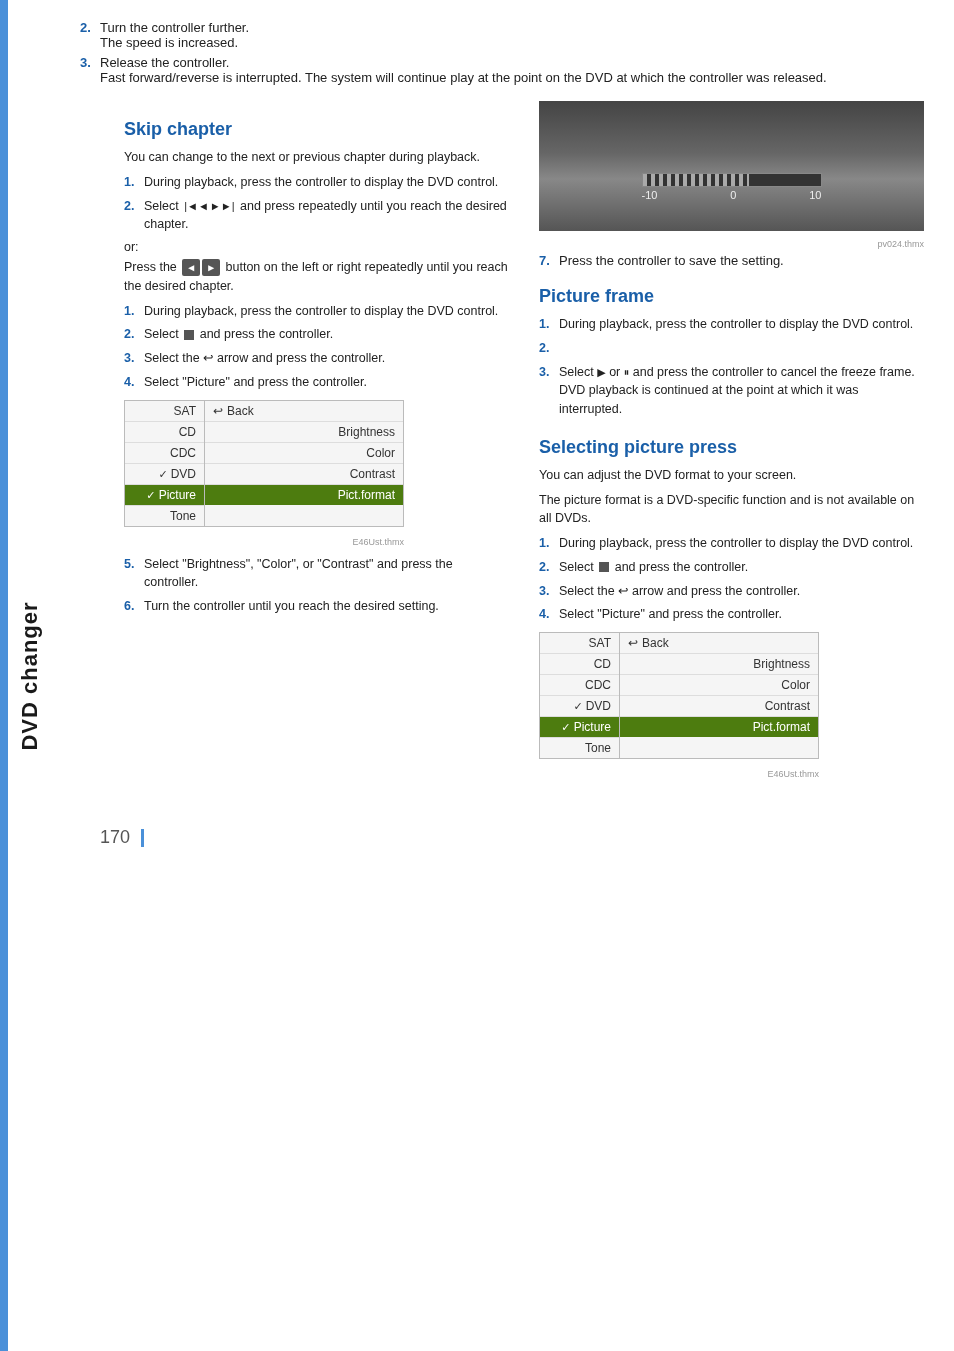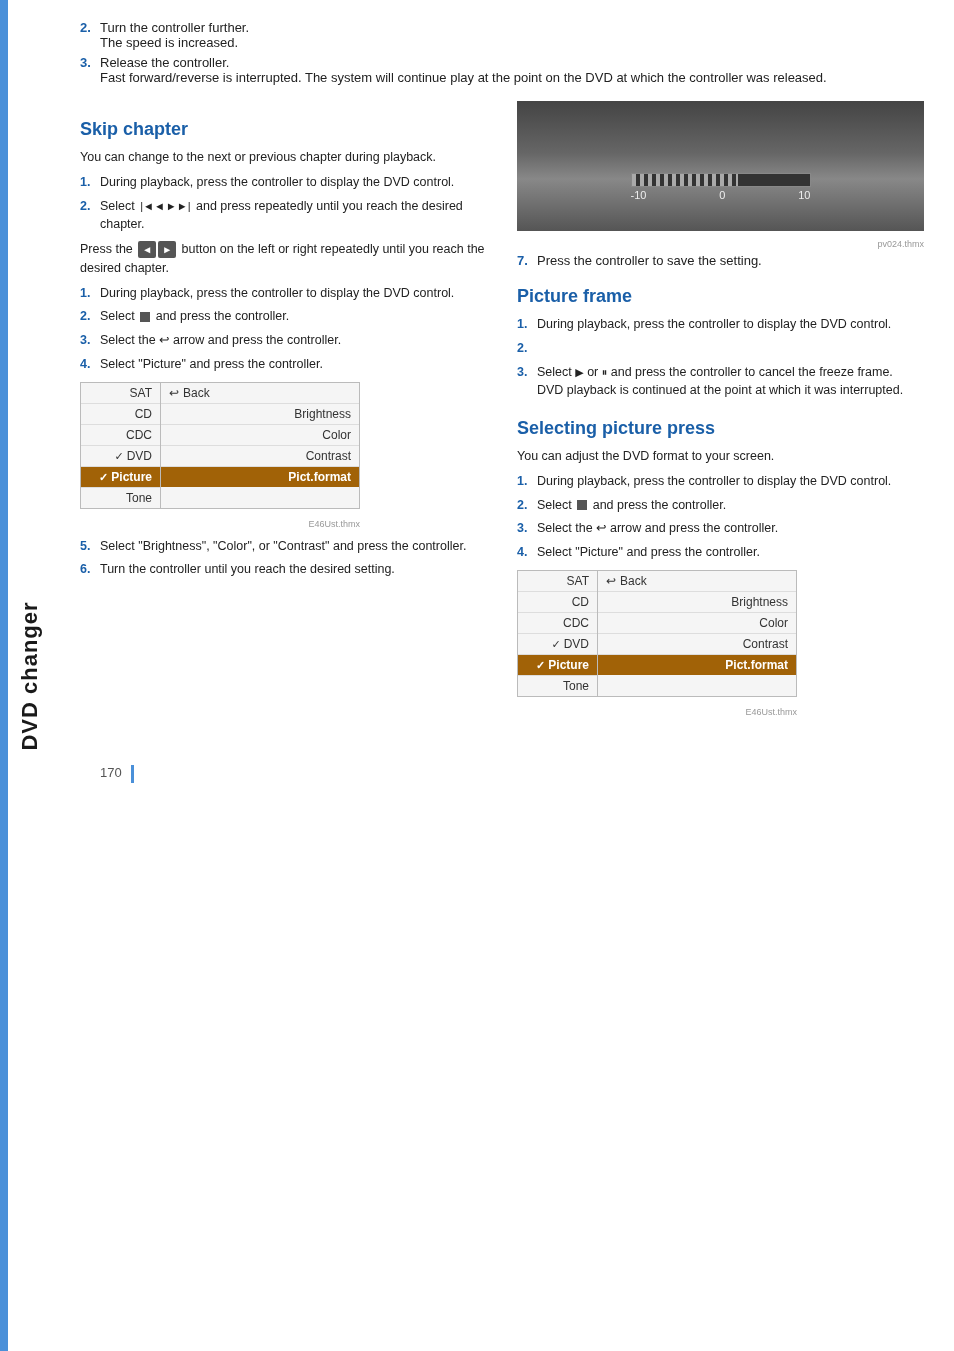--- a/index.html
+++ b/index.html
@@ -55,20 +55,21 @@
       flex: 1;
       padding: 20px 30px 40px 20px;
       display: flex;
       flex-direction: column;
     }
 
     
     .two-col {
       display: flex;
       gap: 30px;
+      margin-left: 44px;
     }
 
     .col-left {
       flex: 1;
     }
 
     .col-right {
       flex: 1;
     }
 
@@ -200,43 +201,42 @@
       border-bottom: 1px solid #ddd;
       font-size: 12px;
       color: #333;
     }
 
     .menu-row:last-child {
       border-bottom: none;
     }
 
     .menu-row.active {
-      background: #a16207;
+      background: #4d7c0f;
       color: #fff;
-      font-weight: bold;
     }
 
     .menu-row.checkmark::before {
       content: "✓ ";
       font-size: 11px;
     }
 
     .back-row {
       display: flex;
       align-items: center;
       padding: 3px 8px;
       border-bottom: 1px solid #ddd;
       font-size: 12px;
       color: #333;
       gap: 4px;
     }
 
     
     .page-number {
-      font-size: 13px;
+      font-size: 18px;
       color: #555;
       margin-top: 40px;
       text-align: left;
       padding-left: 20px;
     }
 
     .stop-icon {
       display: inline-block;
       width: 10px;
       height: 10px;
@@ -309,20 +309,21 @@
               <span>During playback, press the controller to display the DVD control.</span>
             </li>
             <li>
               <span class="num">2.</span>
               <span>Select <span class="skip-icons">
                     <span class="skip-icon">|◄◄</span> 
                     <span class="skip-icon">►►|</span>
                   </span> and press repeatedly until you reach the desired chapter.</span>
             </li>
           </ol>
+          <p class="or-line">or:</p>
           <p class="section-text">Press the <span class="nav-buttons">
                 <span class="nav-btn">◄</span>
                 <span class="nav-btn">►</span>
               </span> button on the left or right repeatedly until you reach the desired chapter.</p>
         </div>
 
         <div>
           <ol class="numbered-list">
             <li>
               <span class="num">1.</span>
@@ -416,20 +417,21 @@
             <li>
               <span class="num">3.</span>
               <span>Select <span style="font-size:11px;">▶</span> or <span style="font-size:11px;">⏸</span> and press the controller to cancel the freeze frame.<br>DVD playback is continued at the point at which it was interrupted.</span>
             </li>
           </ol>
         </div>
 
         <div>
           <div class="section-heading">Selecting picture press</div>
           <p class="section-text">You can adjust the DVD format to your screen.</p>
+          <p class="section-text">The picture format is a DVD-specific function and is not available on all DVDs.</p>
           <ol class="numbered-list">
             <li>
               <span class="num">1.</span>
               <span>During playback, press the controller to display the DVD control.</span>
             </li>
             <li>
               <span class="num">2.</span>
               <span>Select <span class="stop-icon"></span> and press the controller.</span>
             </li>
             <li>

